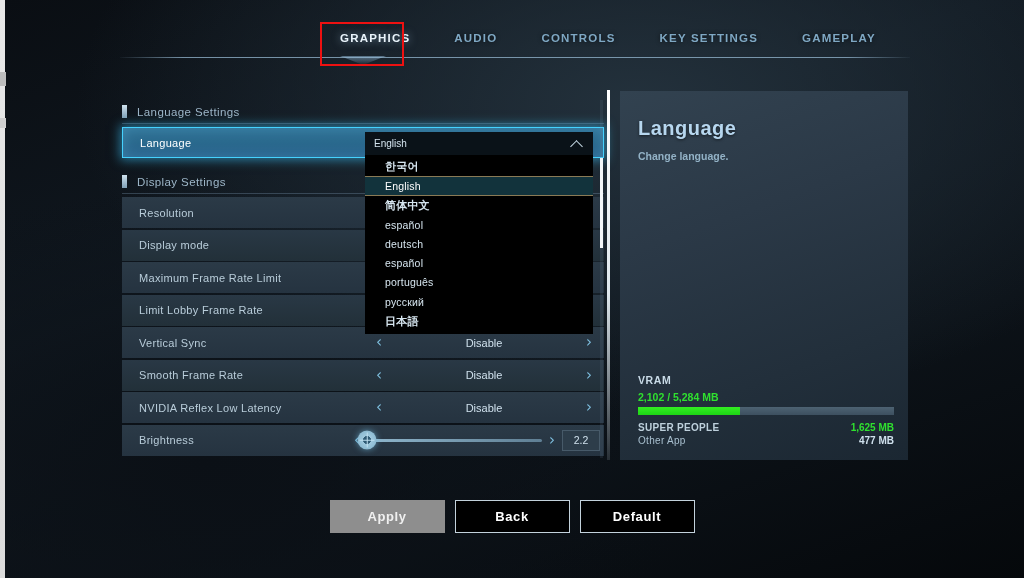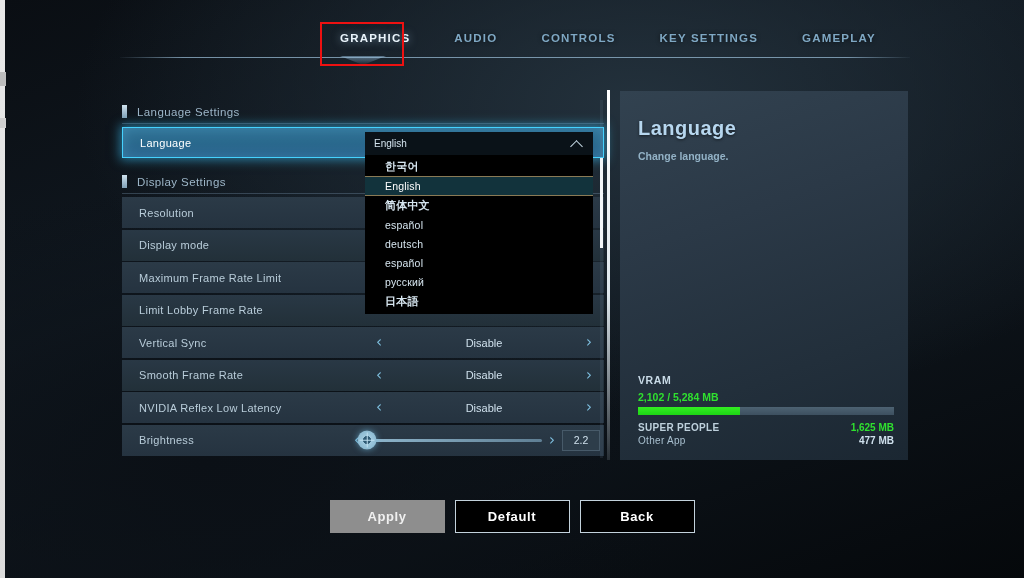--- a/index.html
+++ b/index.html
@@ -341,20 +341,21 @@
       <span class="dd-head-val">English</span>
       <span class="dd-caret"></span>
     </div>
     <div class="dd-list" id="dd-list">
         <div class="dd-item cjk">한국어</div>
         <div class="dd-item sel">English</div>
         <div class="dd-item cjk">简体中文</div>
         <div class="dd-item">español</div>
         <div class="dd-item">deutsch</div>
         <div class="dd-item">español</div>
+        <div class="dd-item">português</div>
         <div class="dd-item">русский</div>
         <div class="dd-item cjk">日本語</div>
       </div>
   </div>
 
   <div class="vdivider"></div>
   <div class="info">
     <div class="info-title">Language</div>
     <div class="info-desc">Change language.</div>
 
@@ -370,17 +371,17 @@
       </div>
       <div class="vram-row other">
         <span class="k">Other App</span>
         <span class="v">477 MB</span>
       </div>
     </div>
   </div>
 
   <div class="footer">
     <div class="btn disabled">Apply</div>
+    <div class="btn">Back</div>
     <div class="btn">Default</div>
-    <div class="btn">Back</div>
   </div>
 
 </div>
 
 </body></html>

